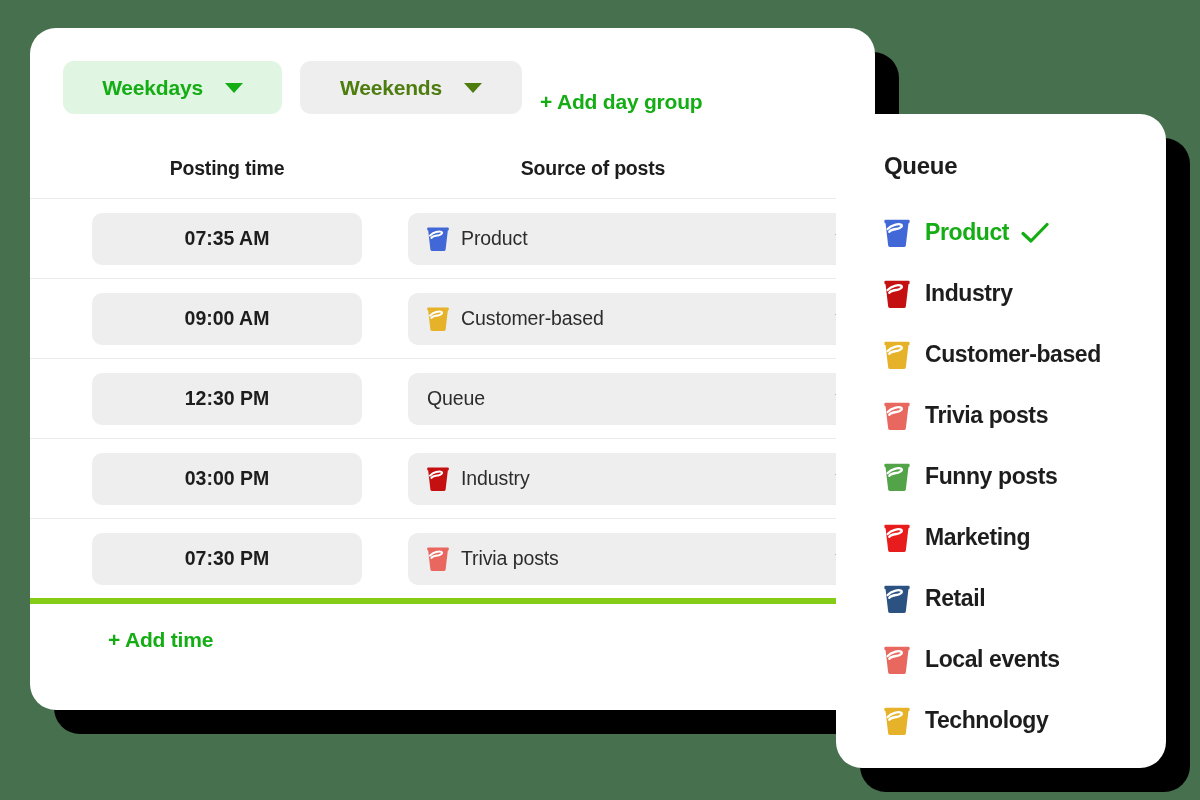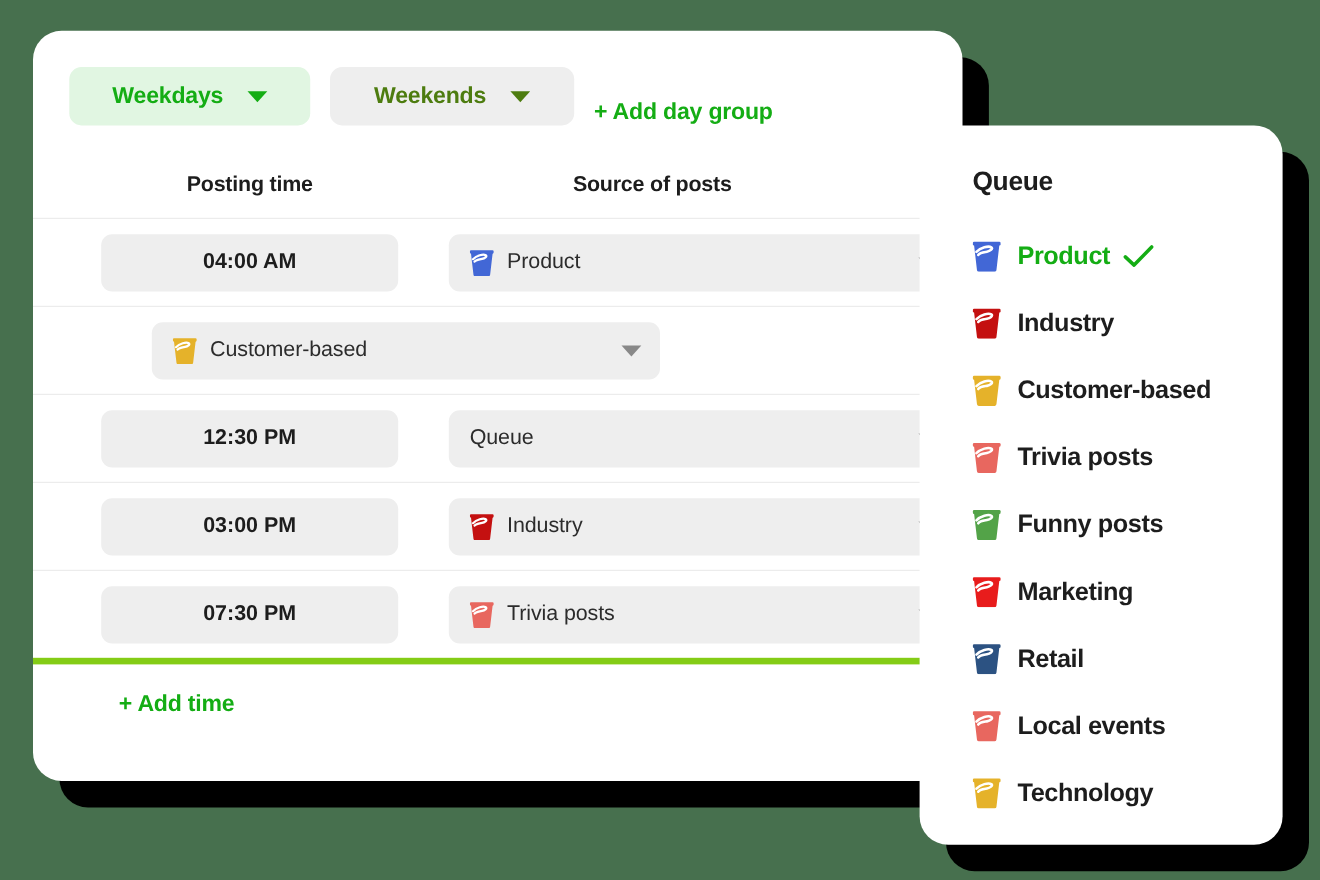--- a/index.html
+++ b/index.html
@@ -256,32 +256,33 @@
   </div>
 
   <div id="schedule-table">
     <div id="table-head">
       <div class="th" id="th-time">Posting time</div>
       <div class="th" id="th-source">Source of posts</div>
     </div>
 
     <div id="rows-container">
         <div class="sched-row">
-          <button class="time-field">04:00 AM</button>
+          <button class="time-field">07:35 AM</button>
           <div class="source-field">
             <svg class="bucket " viewBox="0 0 22 24" xmlns="http://www.w3.org/2000/svg">
               <path d="M1 2 H21 L18.6 22.6 A1.4 1.4 0 0 1 17.2 24 H4.8 A1.4 1.4 0 0 1 3.4 22.6 Z" fill="#4267d6"></path>
               <rect x="0.2" y="0.6" width="21.6" height="3.0" rx="1.0" fill="#4267d6"></rect>
               <path d="M3.0 8.6 C6.2 5.2 12.4 3.6 14.6 5.0 C16.4 6.1 13.4 8.0 11.2 8.4 C9.0 8.8 5.8 9.0 4.4 10.9" fill="none" stroke="#ffffff" stroke-width="2.0" stroke-linecap="round"></path>
             </svg>
             <span class="source-label">Product</span>
             <span class="source-caret"></span>
           </div>
         </div>
         <div class="sched-row">
+          <button class="time-field">09:00 AM</button>
           <div class="source-field">
             <svg class="bucket " viewBox="0 0 22 24" xmlns="http://www.w3.org/2000/svg">
               <path d="M1 2 H21 L18.6 22.6 A1.4 1.4 0 0 1 17.2 24 H4.8 A1.4 1.4 0 0 1 3.4 22.6 Z" fill="#e5b22a"></path>
               <rect x="0.2" y="0.6" width="21.6" height="3.0" rx="1.0" fill="#e5b22a"></rect>
               <path d="M3.0 8.6 C6.2 5.2 12.4 3.6 14.6 5.0 C16.4 6.1 13.4 8.0 11.2 8.4 C9.0 8.8 5.8 9.0 4.4 10.9" fill="none" stroke="#ffffff" stroke-width="2.0" stroke-linecap="round"></path>
             </svg>
             <span class="source-label">Customer-based</span>
             <span class="source-caret"></span>
           </div>
         </div>

